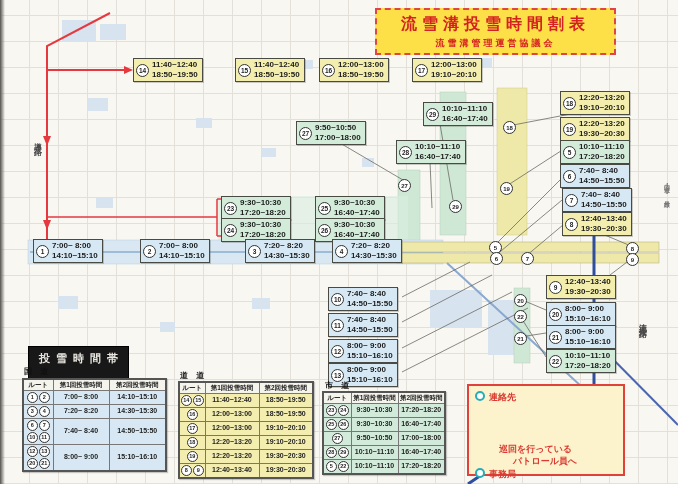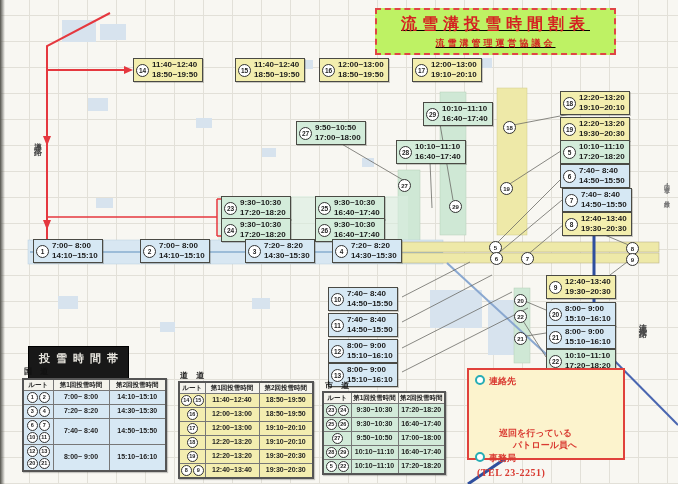--- a/index.html
+++ b/index.html
@@ -25,42 +25,42 @@
   .circ{display:inline-flex;align-items:center;justify-content:center;flex:none;
     width:11px;height:11px;border:1px solid #333;border-radius:50%;background:#fff;
     font-size:6.5px;font-weight:bold;color:#222;}
   .times{font-size:8px;font-weight:bold;line-height:1.25;color:#1b1b1b;white-space:pre;}
   
   .marker{position:absolute;display:flex;align-items:center;justify-content:center;
     width:11px;height:11px;border:1px solid #333;border-radius:50%;background:#fff;
     font-size:6px;font-weight:bold;color:#222;z-index:15;}
   
   #title-box{position:absolute;left:375px;top:8px;width:233px;z-index:40;
-    background:#bef264;border:2px dashed #e04545;text-align:center;padding:4px 2px 3px;text-decoration:underline;}
+    background:#fde047;border:2px dashed #e04545;text-align:center;padding:4px 2px 3px;}
   #title-main{font-size:16px;font-weight:bold;color:#d42222;letter-spacing:5px;}
   #title-sub{font-size:9px;font-weight:bold;color:#d42222;letter-spacing:3px;margin-top:2px;}
   
   #banner{position:absolute;left:28px;top:346px;z-index:30;background:#181818;
     color:#e8e6df;font-size:11px;font-weight:bold;letter-spacing:6px;
     padding:4px 4px 21px 10px;border:1px solid #000;}
   
   .tbl-label{position:absolute;z-index:30;font-size:8px;font-weight:bold;
     letter-spacing:3px;color:#111;}
   table.mtable{position:absolute;z-index:30;border-collapse:collapse;table-layout:fixed;
     background:#fff;border:2px solid #555;box-shadow:1px 1px 1px rgba(0,0,0,.2);}
   table.mtable th,table.mtable td{border:1px solid #777;padding:1px 0;text-align:center;
     font-size:7px;font-weight:bold;color:#222;line-height:1.2;}
   table.mtable thead th{background:#f4f3ec;font-size:6.5px;}
   table.bg-blue tbody td{background:#d7e8f4;}
   table.bg-yellow tbody td{background:#f3edb0;}
   table.bg-green tbody td{background:#d2ead9;}
   .rwrap{display:flex;flex-wrap:wrap;gap:1px;justify-content:center;width:24px;margin:0 auto;}
   .rwrap .circ{width:9px;height:9px;font-size:5.5px;}
   
-  #contact{position:absolute;left:467px;top:368px;width:158px;height:92px;z-index:30;
+  #contact{position:absolute;left:467px;top:384px;width:158px;height:92px;z-index:30;
     background:#fcf3cd;border:2px solid #e0413b;box-sizing:border-box;
     padding:5px 6px;color:#d93a31;font-weight:bold;font-size:9px;line-height:1.32;}
   .bullet{display:inline-block;width:6px;height:6px;border:2px solid #27adb5;
     border-radius:50%;background:#fff;margin-right:4px;vertical-align:-1px;}
   .cline1{padding-left:24px;margin-top:40px;}
   .cline2{padding-left:38px;}
   #contact-tel{font-size:10px;padding-left:2px;margin-top:1px;letter-spacing:.5px;font-family:Liberation Serif, serif;}
   
   .vtext{position:absolute;writing-mode:vertical-rl;text-orientation:upright;
     font-weight:bold;color:#4a4a4a;z-index:10;letter-spacing:3px;}

